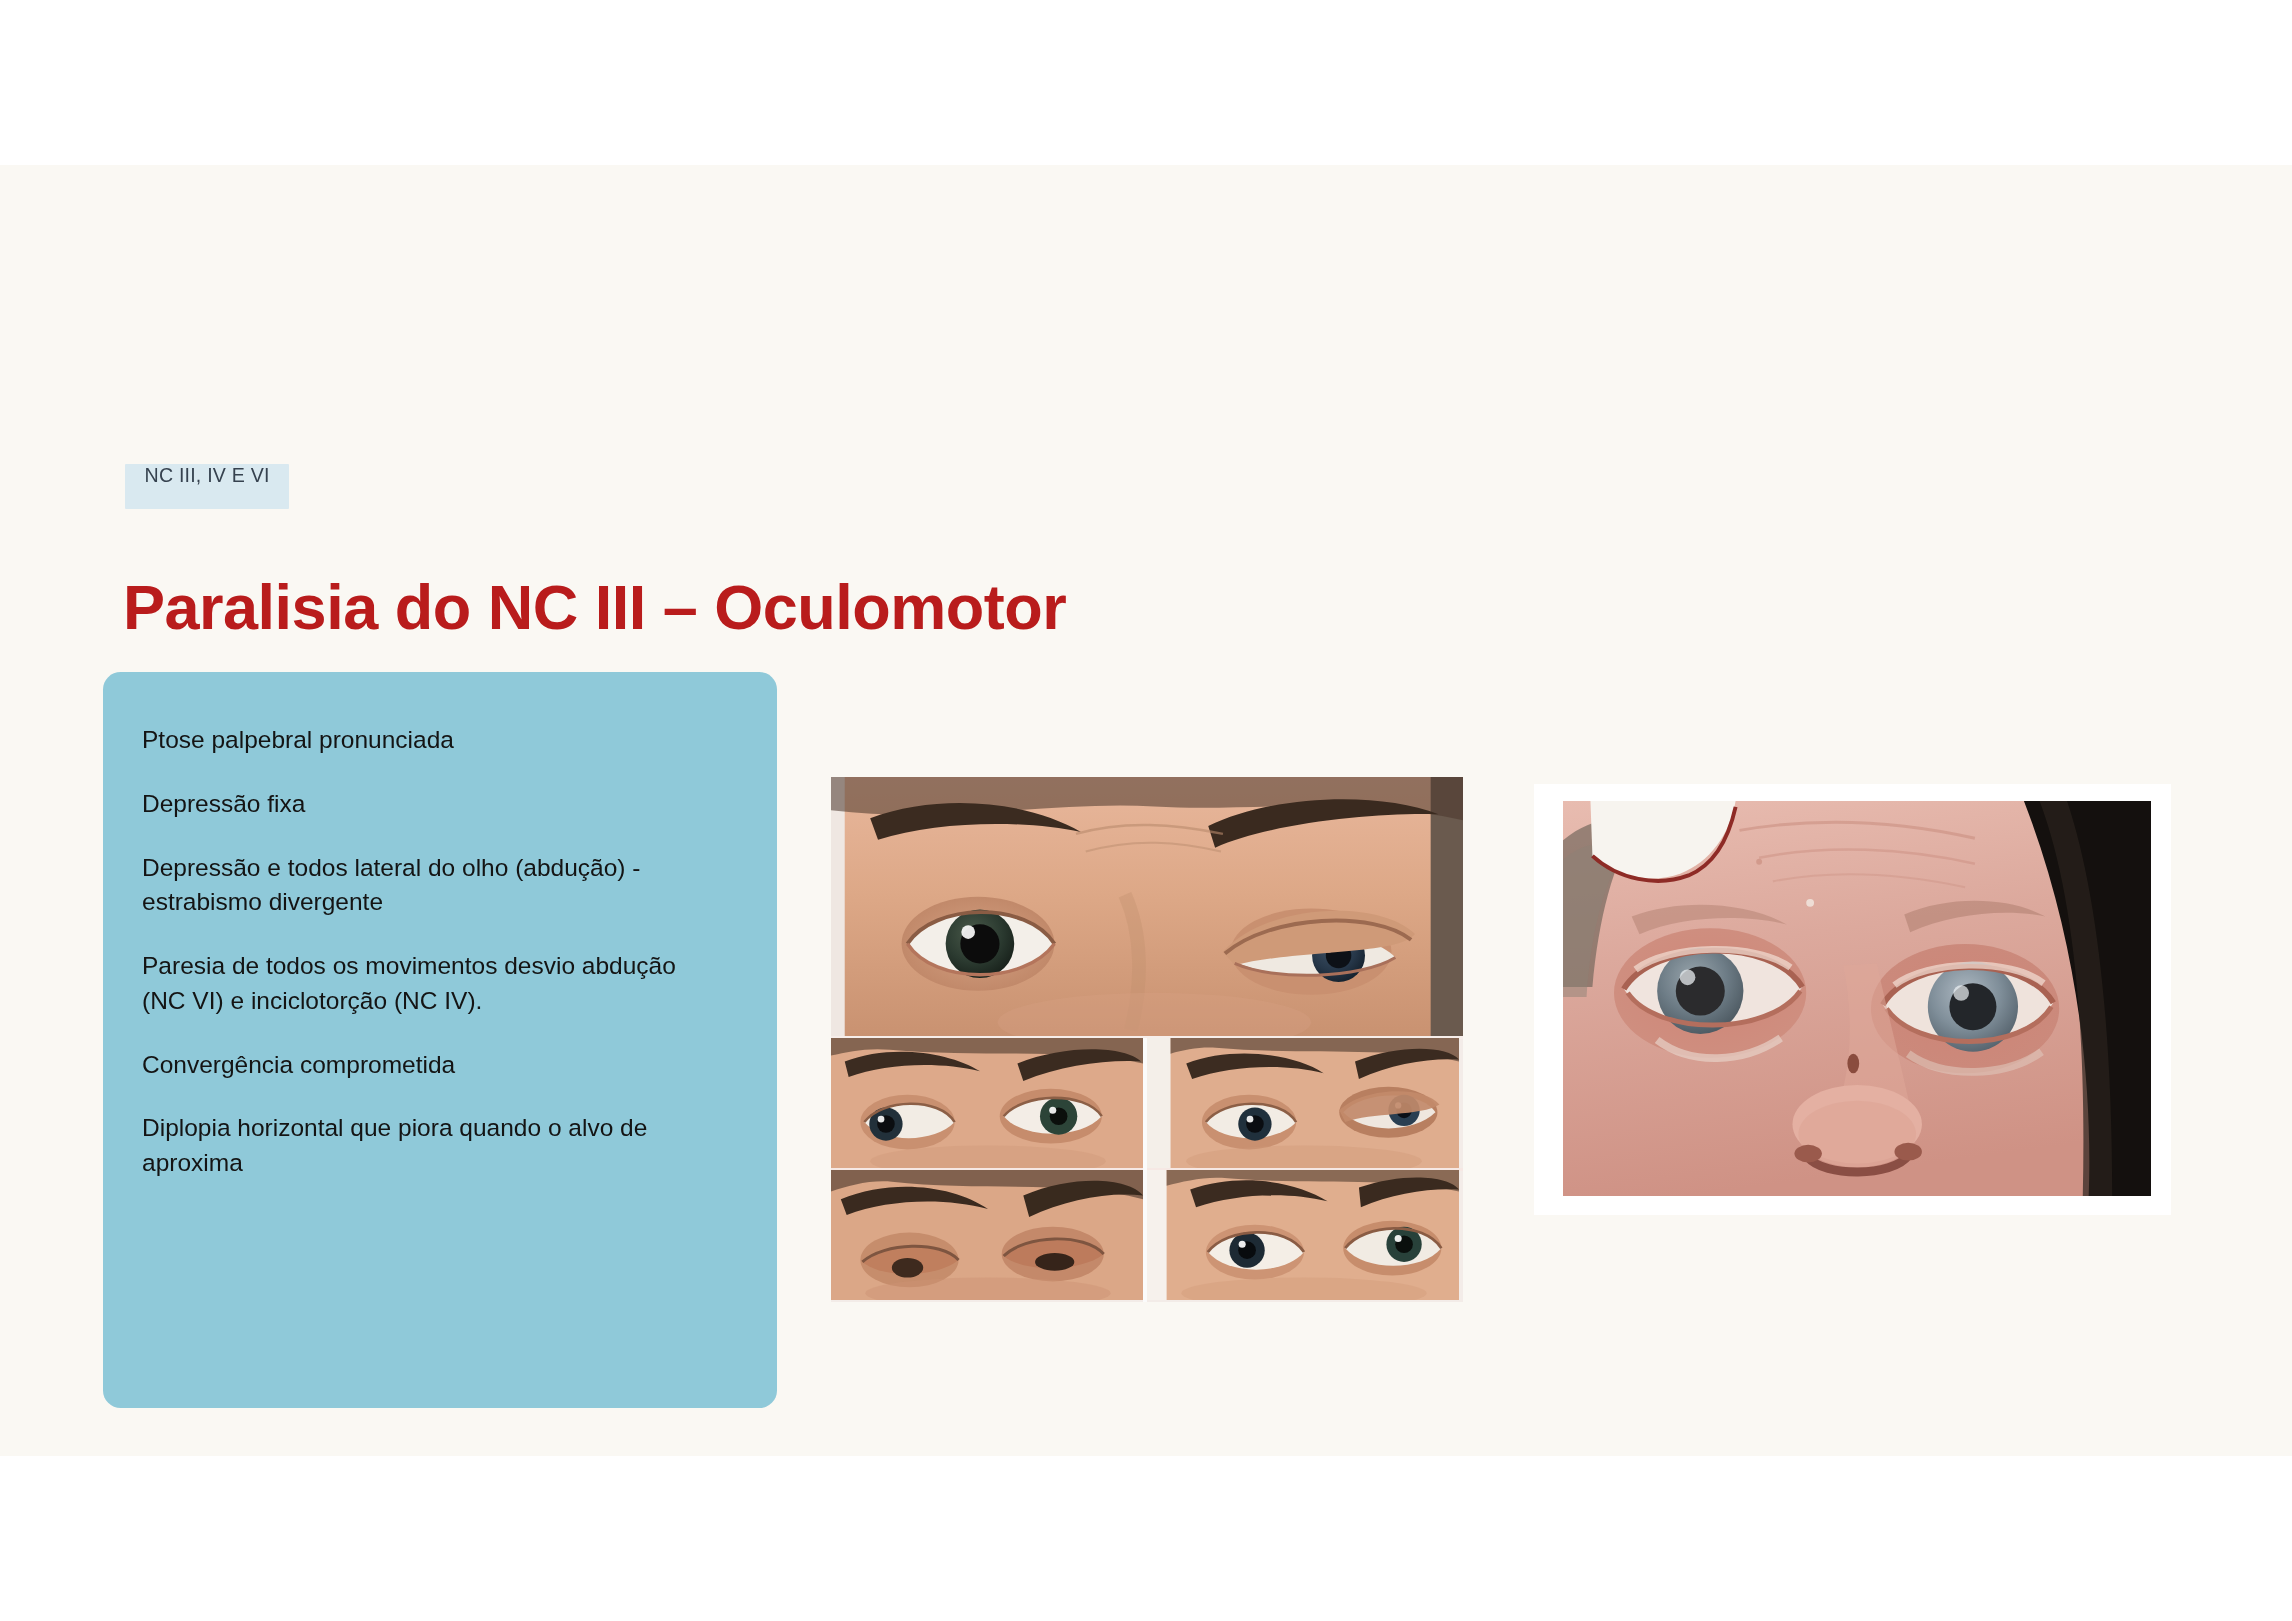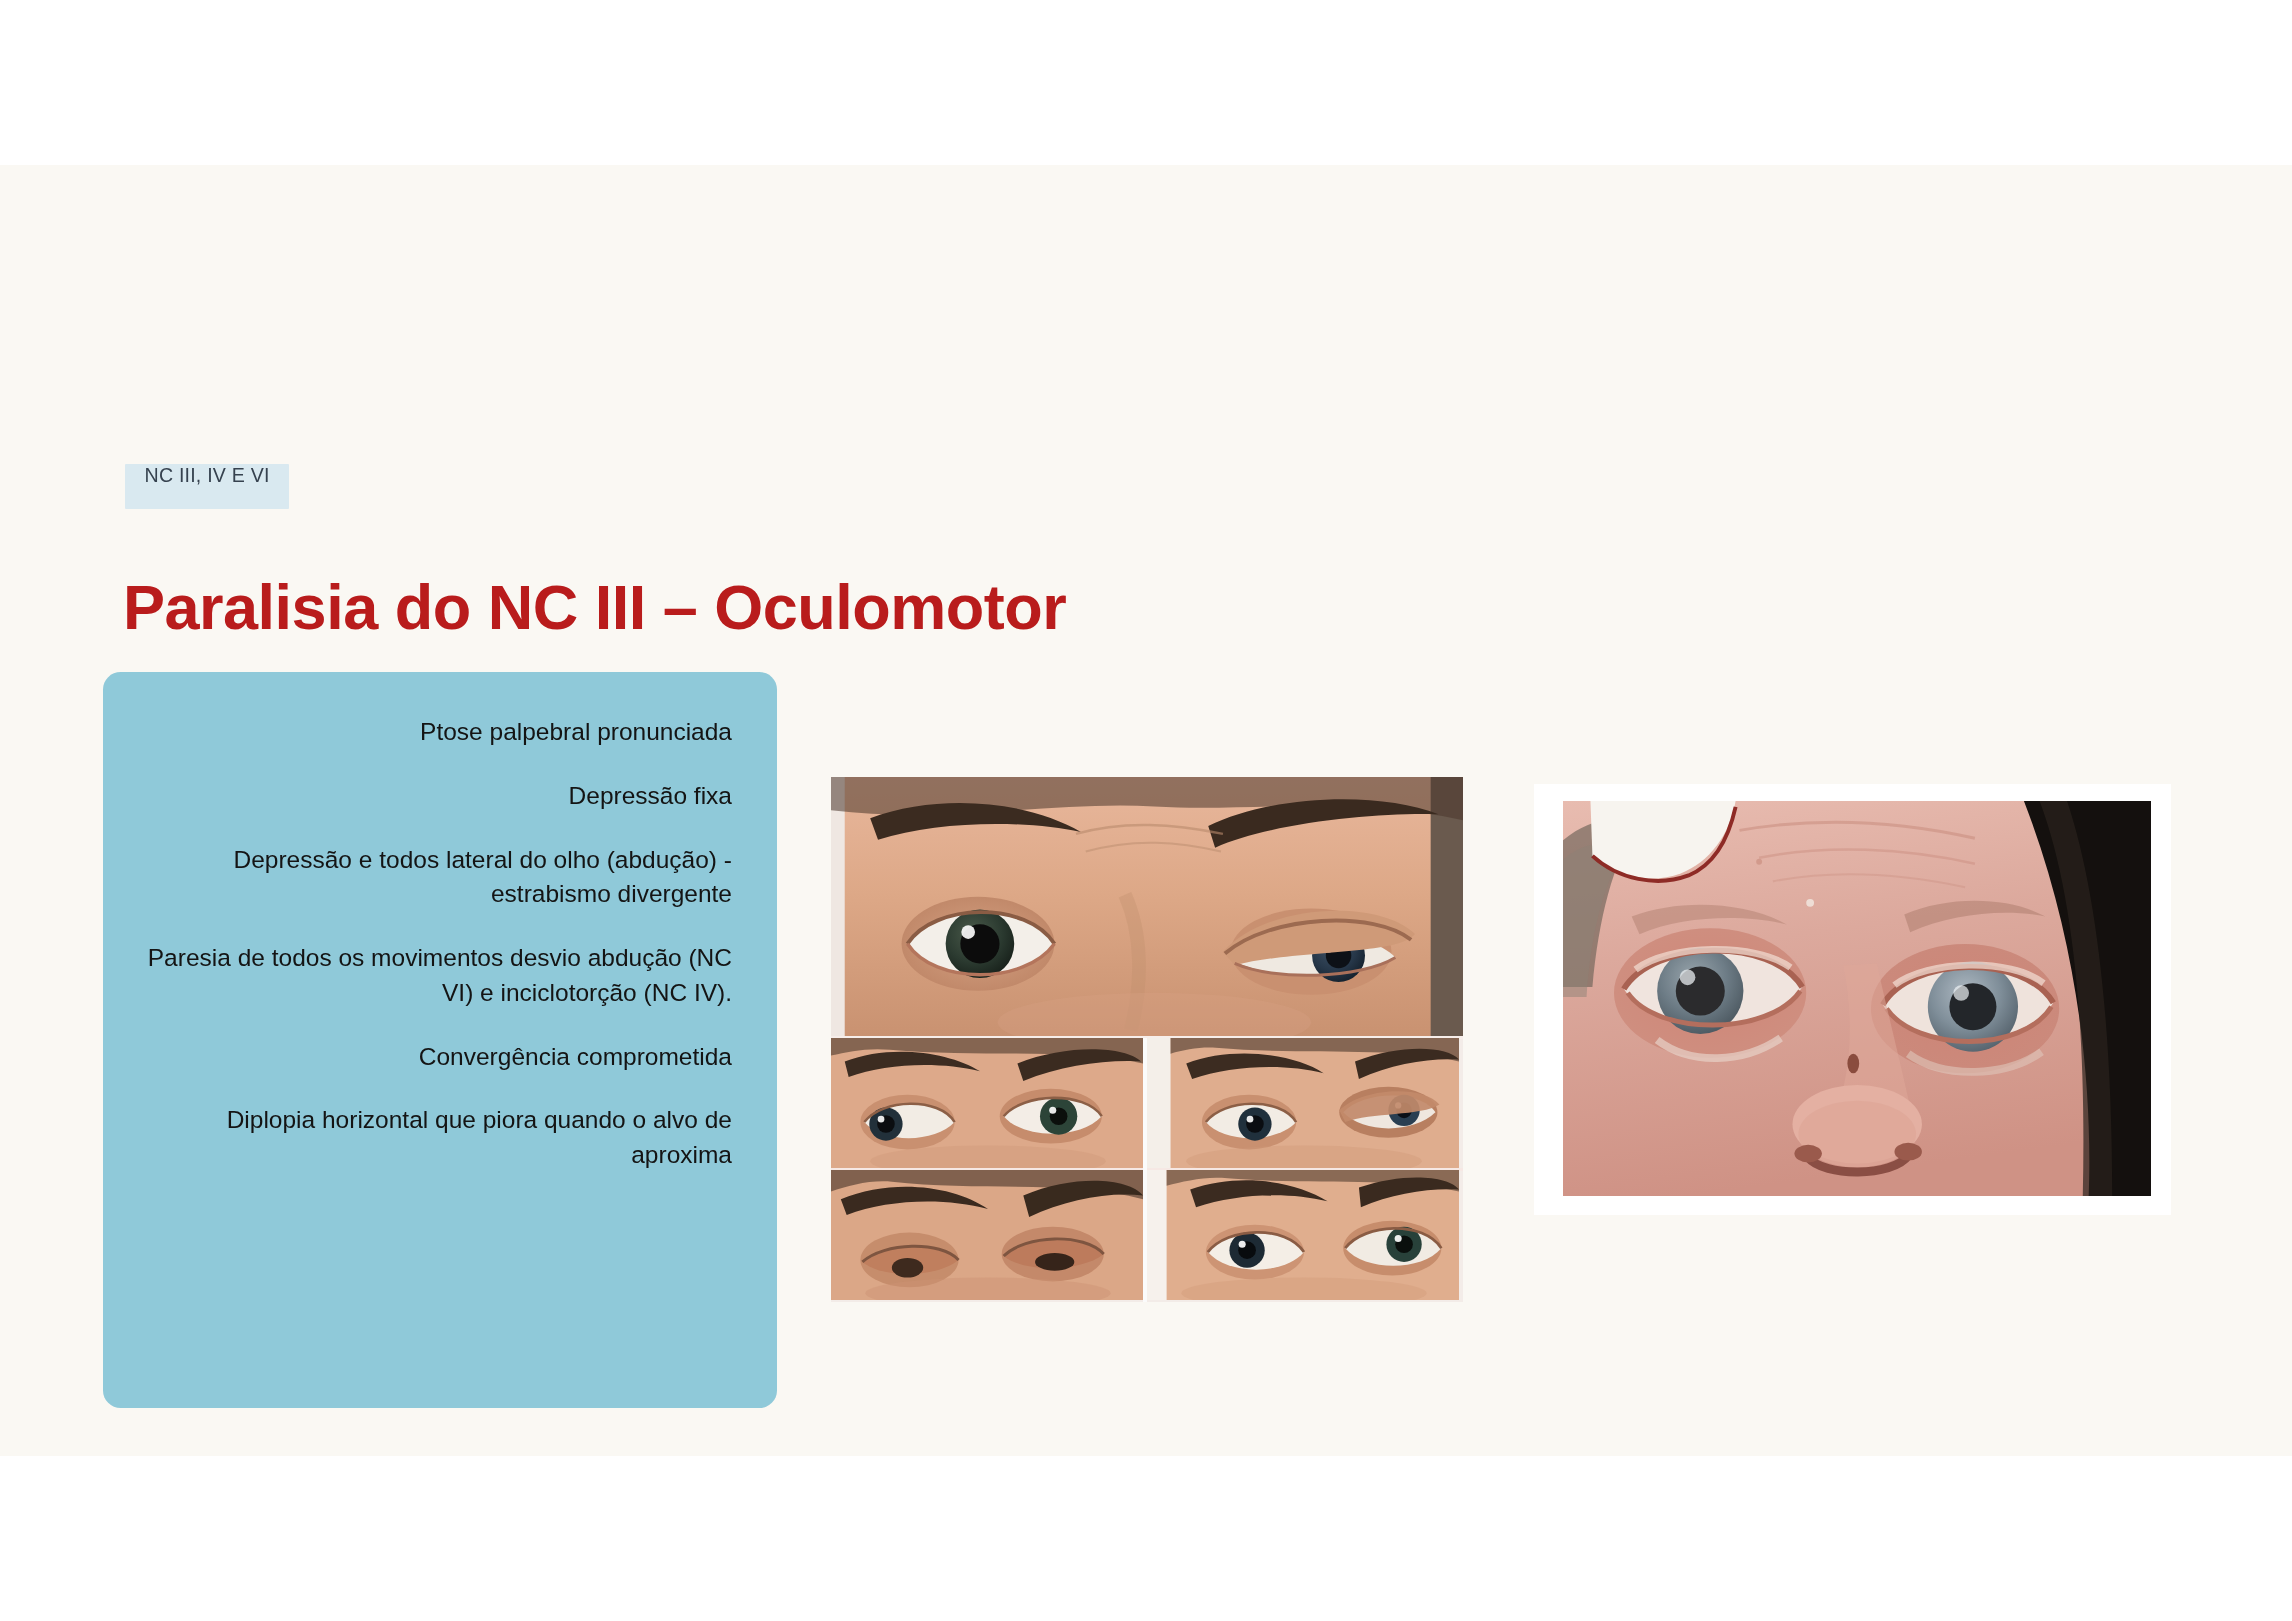--- a/index.html
+++ b/index.html
@@ -66,23 +66,22 @@
     top: 507px;
     width: 674px;
     height: 736px;
     background: #8fc9d9;
     border-radius: 17.6px;
     box-sizing: border-box;
     padding: 43px 45px 0 31px;
   }
   .symptom-list {
     list-style: none;
-    margin: 0;
+    margin: 8px;
     padding: 0;
-    text-align: right;
   }
   .symptom-item {
     font-size: 24.5px;
     line-height: 1.42;
     color: #141414;
     margin: 0 0 29px 0;
     font-weight: 400;
   }
   .symptom-item:last-child { margin-bottom: 0; }
 

